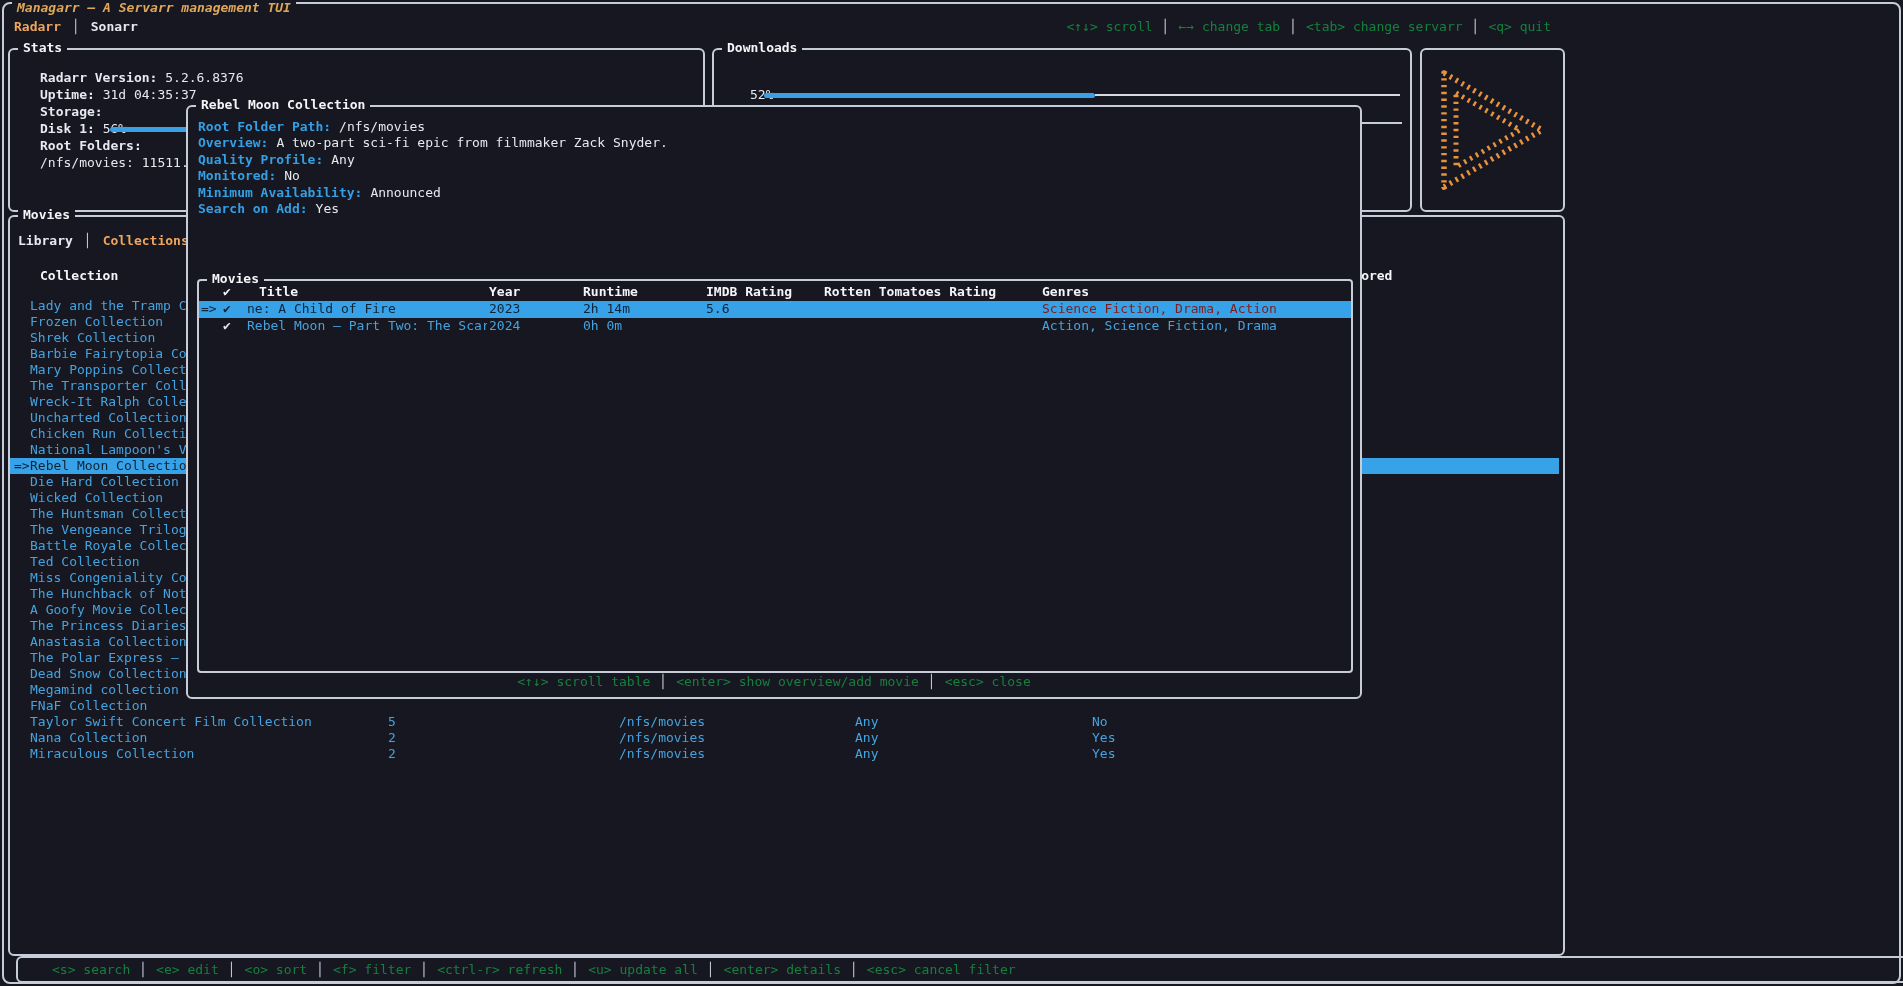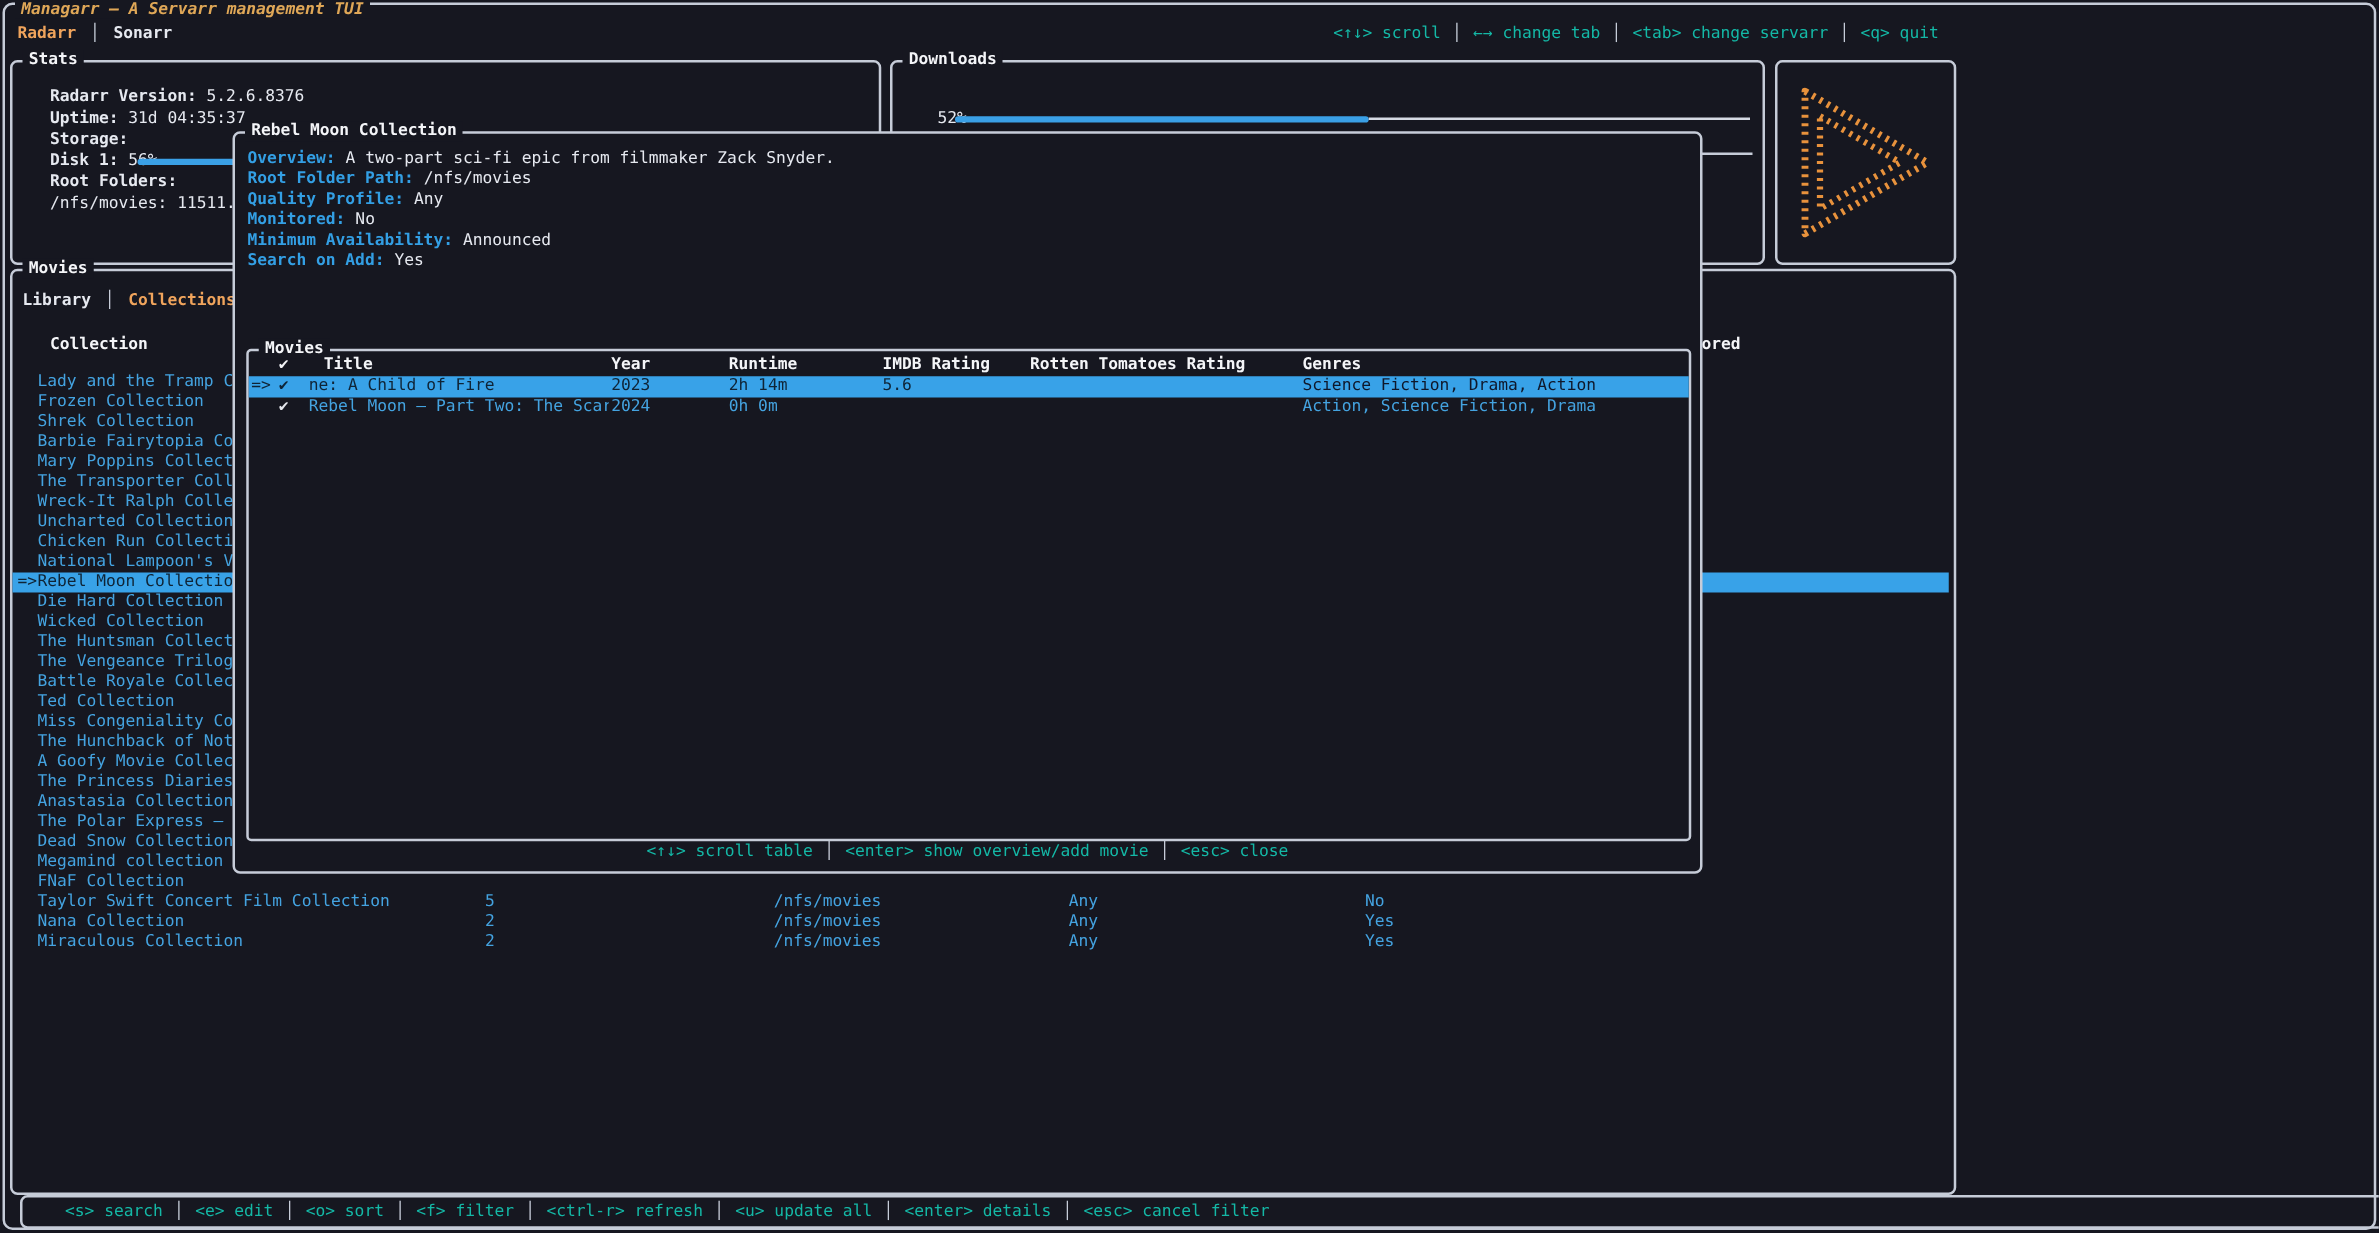--- a/index.html
+++ b/index.html
@@ -16,21 +16,21 @@
   
   .app-title { position:absolute; left:12px; top:0; background:#161720; padding:0 5px;
                color:#dfa757; font-weight:bold; font-style:italic; z-index:5; white-space:nowrap; }
   .tabbar { position:absolute; left:14px; top:19px; height:16px; line-height:16px; white-space:nowrap; }
   .tab { color:#e6e9f0; font-weight:bold; }
   .tab.selected { color:#f0a45c; }
   .tab + .tab::before { content:"│"; color:#c6ccd8; margin:0 11px; font-weight:normal; }
   .tophelp { position:absolute; right:352px; top:19px; height:16px; line-height:16px; white-space:nowrap; }
 
   
-  .helpseg { color:#14b8a6; }
+  .helpseg { color:#15803d; }
   .helpseg + .helpseg::before { content:"│"; color:#c6ccd8; margin:0 9px; }
 
   
   .bar { position:absolute; height:16px; }
   .bar .fill  { position:absolute; left:0; top:6px; height:5px; background:#3aa0e6; border-radius:3px; }
   .bar .track { position:absolute; right:0; top:7px; height:2px; background:#d6dae4; }
 
   
   .stats-line { left:6px; right:8px; }
 
@@ -89,21 +89,21 @@
   .mrow .m-prefix { left:2px; }
   .mrow .m-check  { left:24px; color:#e4e6ec; }
   .mrow .m-title  { left:48px; width:240px; overflow:hidden; }
   .mrow .m-year   { left:290px; }
   .mrow .m-runtime{ left:384px; }
   .mrow .m-imdb   { left:507px; }
   .mrow .m-rt     { left:625px; }
   .mrow .m-genres { left:843px; }
   .mrow.selected { background:#38a2e8; color:#0f2436; }
   .mrow.selected .m-check { color:#0f2436; }
-  .mrow.selected .m-genres { color:#0f172a; }
+  .mrow.selected .m-genres { color:#7f1d1d; }
 
   .modal-help { position:absolute; left:0; right:0; bottom:7px; text-align:center; height:16px; line-height:16px; white-space:nowrap; }
 
   
   .bottombar { position:absolute; left:16px; top:956px; width:1897px; height:27px;
                border:2px solid #c6ccd8; border-radius:6px; }
   .bottombar .line { left:10px; top:4px; }
 </style>
 </head>
 <body>
@@ -474,25 +474,25 @@
         <span class="c-mon"></span>
       </div>
     </div>
 </div>
 
 <div class="modal">
   <span class="box-title">Rebel Moon Collection</span>
   <div class="mfields">
 
       <div class="mfield">
+        <span class="lab">Root Folder Path:</span><span class="val">/nfs/movies</span>
+      </div>
+
+      <div class="mfield">
         <span class="lab">Overview:</span><span class="val">A two-part sci-fi epic from filmmaker Zack Snyder.</span>
-      </div>
-
-      <div class="mfield">
-        <span class="lab">Root Folder Path:</span><span class="val">/nfs/movies</span>
       </div>
 
       <div class="mfield">
         <span class="lab">Quality Profile:</span><span class="val">Any</span>
       </div>
 
       <div class="mfield">
         <span class="lab">Monitored:</span><span class="val">No</span>
       </div>
 

